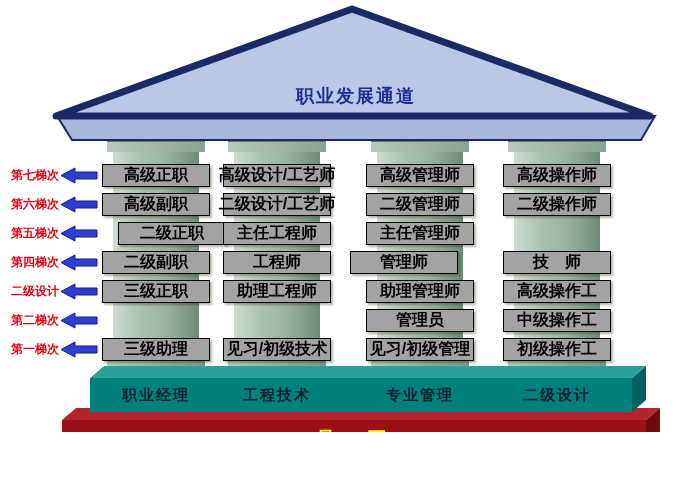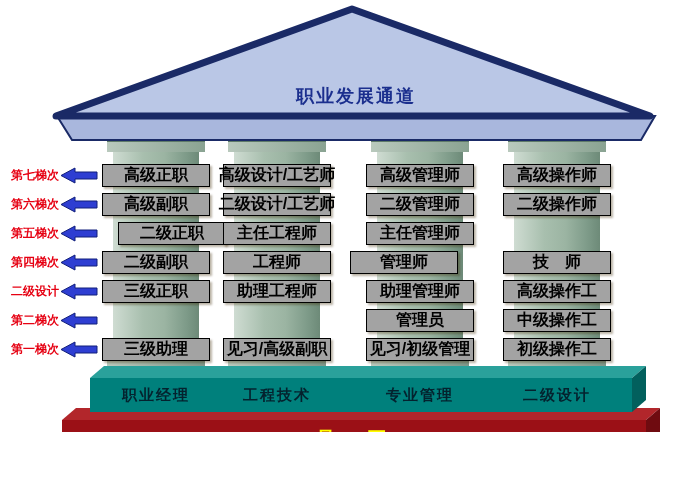--- a/index.html
+++ b/index.html
@@ -87,21 +87,21 @@
   <div class="box" style="left:118px;top:222px">二级正职</div>
   <div class="box" style="left:102px;top:251px">二级副职</div>
   <div class="box" style="left:102px;top:280px">三级正职</div>
   <div class="box" style="left:102px;top:338px">三级助理</div>
 
   <div class="box" style="left:223px;top:164px">高级设计/工艺师</div>
   <div class="box" style="left:223px;top:193px">二级设计/工艺师</div>
   <div class="box" style="left:223px;top:222px">主任工程师</div>
   <div class="box" style="left:223px;top:251px">工程师</div>
   <div class="box" style="left:223px;top:280px">助理工程师</div>
-  <div class="box" style="left:223px;top:338px">见习/高级副职</div>
+  <div class="box" style="left:223px;top:338px">见习/初级技术</div>
 
   <div class="box" style="left:366px;top:164px">高级管理师</div>
   <div class="box" style="left:366px;top:193px">二级管理师</div>
   <div class="box" style="left:366px;top:222px">主任管理师</div>
   <div class="box" style="left:350px;top:251px">管理师</div>
   <div class="box" style="left:366px;top:280px">助理管理师</div>
   <div class="box" style="left:366px;top:309px">管理员</div>
   <div class="box" style="left:366px;top:338px">见习/初级管理</div>
 
   <div class="box" style="left:503px;top:164px">高级操作师</div>

